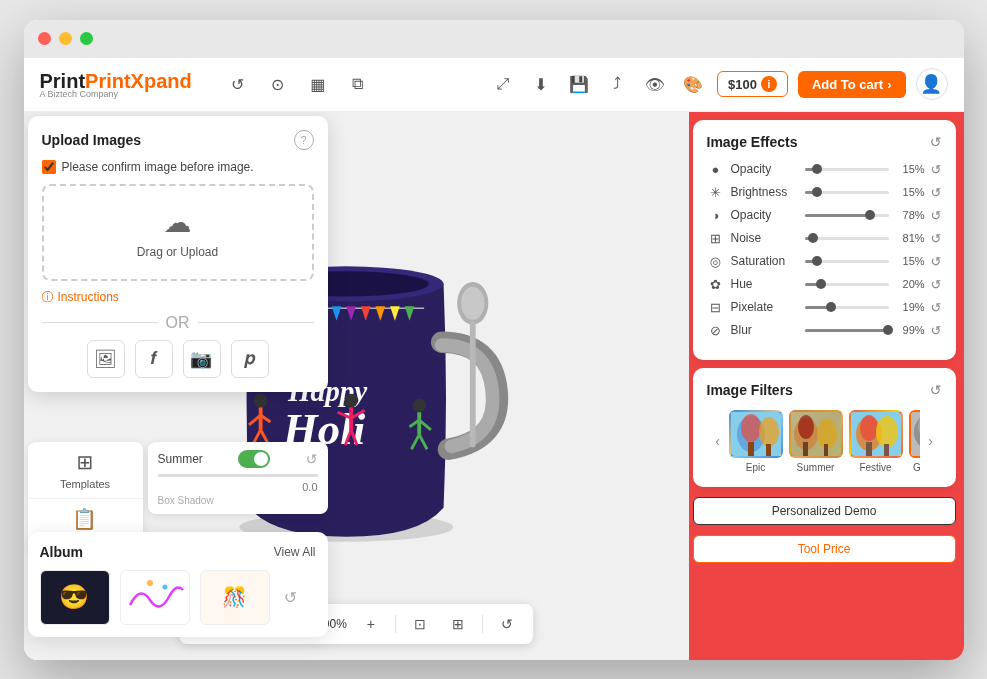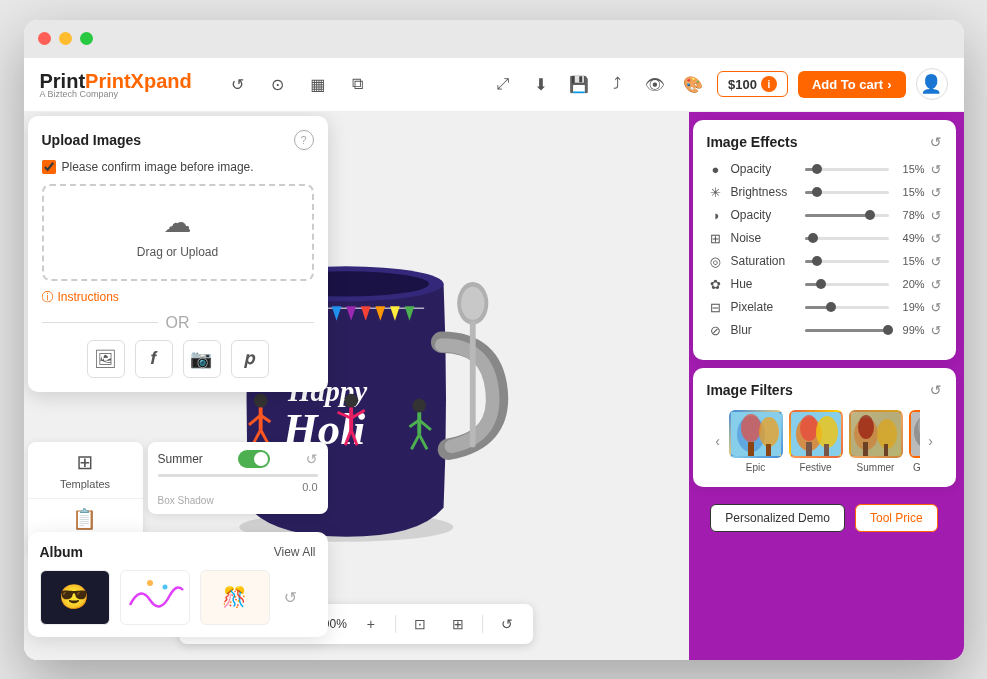--- a/index.html
+++ b/index.html
@@ -470,21 +470,21 @@
       color: #333;
       font-weight: 500;
     }
 
     
     .right-panels {
       width: 275px;
       display: flex;
       flex-direction: column;
       gap: 0;
-      background: #a21caf;
+      background: #ef4444;
       overflow-y: auto;
       flex-shrink: 0;
     }
 
     .effects-panel {
       background: #fff;
       border-radius: 10px;
       margin: 8px 8px 4px 4px;
       padding: 14px;
       box-shadow: 0 2px 10px rgba(0,0,0,0.08);
@@ -623,21 +623,22 @@
     .filter-name {
       font-size: 10px;
       color: #555;
     }
 
     
     .bottom-btns {
       display: flex;
       gap: 10px;
       justify-content: center;
-      margin: 9px 8px 8px 4px;
+      margin: 2px 8px 8px 4px;
+      flex-direction: column;
     }
 
     .demo-btn {
       border: 1.5px solid #333;
       background: #fff;
       border-radius: 6px;
       padding: 6px 14px;
       font-size: 12px;
       font-weight: 500;
       cursor: pointer;
@@ -954,21 +955,21 @@
             <span class="effect-reset">↺</span>
           </div>
 
           <div class="effect-row">
             <span class="effect-icon">⊞</span>
             <span class="effect-label">Noise</span>
             <div class="effect-slider-track">
               <div class="effect-slider-fill" style="width:10%;"></div>
               <div class="effect-slider-thumb" style="left:calc(10% - 5px);"></div>
             </div>
-            <span class="effect-value">49%</span>
+            <span class="effect-value">81%</span>
             <span class="effect-reset">↺</span>
           </div>
 
           <div class="effect-row">
             <span class="effect-icon">◎</span>
             <span class="effect-label">Saturation</span>
             <div class="effect-slider-track">
               <div class="effect-slider-fill" style="width:15%;"></div>
               <div class="effect-slider-thumb" style="left:calc(15% - 5px);"></div>
             </div>
@@ -1025,52 +1026,52 @@
                   <svg width="54" height="48">
                     <rect width="54" height="48" fill="#87ceeb"></rect>
                     <ellipse cx="20" cy="22" rx="14" ry="18" fill="#4a90d9" opacity="0.6"></ellipse>
                     <ellipse cx="20" cy="16" rx="10" ry="14" fill="#e74c3c" opacity="0.7"></ellipse>
                     <ellipse cx="38" cy="20" rx="10" ry="15" fill="#f39c12" opacity="0.7"></ellipse>
                     <rect x="17" y="30" width="6" height="14" fill="#8B4513"></rect>
                     <rect x="35" y="32" width="5" height="12" fill="#8B4513"></rect>
                   </svg>
                 </div>
                 <span class="filter-name">Epic</span>
-              </div>
-
-              <div class="filter-item">
-                <div class="filter-thumb filter-festive">
-                  <svg width="54" height="48">
-                    <rect width="54" height="48" fill="#87ceeb"></rect>
-                    <ellipse cx="18" cy="22" rx="13" ry="17" fill="#e67e22" opacity="0.8"></ellipse>
-                    <ellipse cx="18" cy="16" rx="9" ry="13" fill="#e74c3c" opacity="0.8"></ellipse>
-                    <ellipse cx="36" cy="20" rx="11" ry="16" fill="#f1c40f" opacity="0.8"></ellipse>
-                    <rect x="15" y="30" width="6" height="14" fill="#795548"></rect>
-                    <rect x="33" y="32" width="5" height="12" fill="#795548"></rect>
-                  </svg>
-                </div>
-                <span class="filter-name">Festive</span>
               </div>
 
               <div class="filter-item">
                 <div class="filter-thumb filter-summer">
                   <svg width="54" height="48">
                     <rect width="54" height="48" fill="#daa520" opacity="0.5"></rect>
                     <rect width="54" height="48" fill="#87ceeb" opacity="0.4"></rect>
                     <ellipse cx="15" cy="22" rx="12" ry="16" fill="#cd853f" opacity="0.8"></ellipse>
                     <ellipse cx="15" cy="15" rx="8" ry="12" fill="#8B0000" opacity="0.6"></ellipse>
                     <ellipse cx="36" cy="22" rx="10" ry="15" fill="#daa520" opacity="0.8"></ellipse>
                     <rect x="12" y="30" width="5" height="14" fill="#6b4226"></rect>
                     <rect x="33" y="32" width="4" height="12" fill="#6b4226"></rect>
                   </svg>
                 </div>
                 <span class="filter-name">Summer</span>
               </div>
 
               <div class="filter-item">
+                <div class="filter-thumb filter-festive">
+                  <svg width="54" height="48">
+                    <rect width="54" height="48" fill="#87ceeb"></rect>
+                    <ellipse cx="18" cy="22" rx="13" ry="17" fill="#e67e22" opacity="0.8"></ellipse>
+                    <ellipse cx="18" cy="16" rx="9" ry="13" fill="#e74c3c" opacity="0.8"></ellipse>
+                    <ellipse cx="36" cy="20" rx="11" ry="16" fill="#f1c40f" opacity="0.8"></ellipse>
+                    <rect x="15" y="30" width="6" height="14" fill="#795548"></rect>
+                    <rect x="33" y="32" width="5" height="12" fill="#795548"></rect>
+                  </svg>
+                </div>
+                <span class="filter-name">Festive</span>
+              </div>
+
+              <div class="filter-item">
                 <div class="filter-thumb" style="border:2px solid #f60;border-radius:6px;">
                   <svg width="50" height="44">
                     <rect width="50" height="44" fill="#bbb"></rect>
                     <ellipse cx="15" cy="20" rx="12" ry="16" fill="#888" opacity="0.8"></ellipse>
                     <ellipse cx="15" cy="14" rx="8" ry="12" fill="#aaa" opacity="0.8"></ellipse>
                     <ellipse cx="33" cy="20" rx="10" ry="14" fill="#999" opacity="0.8"></ellipse>
                     <rect x="12" y="28" width="5" height="12" fill="#666"></rect>
                     <rect x="30" y="30" width="4" height="10" fill="#666"></rect>
                   </svg>
                 </div>

